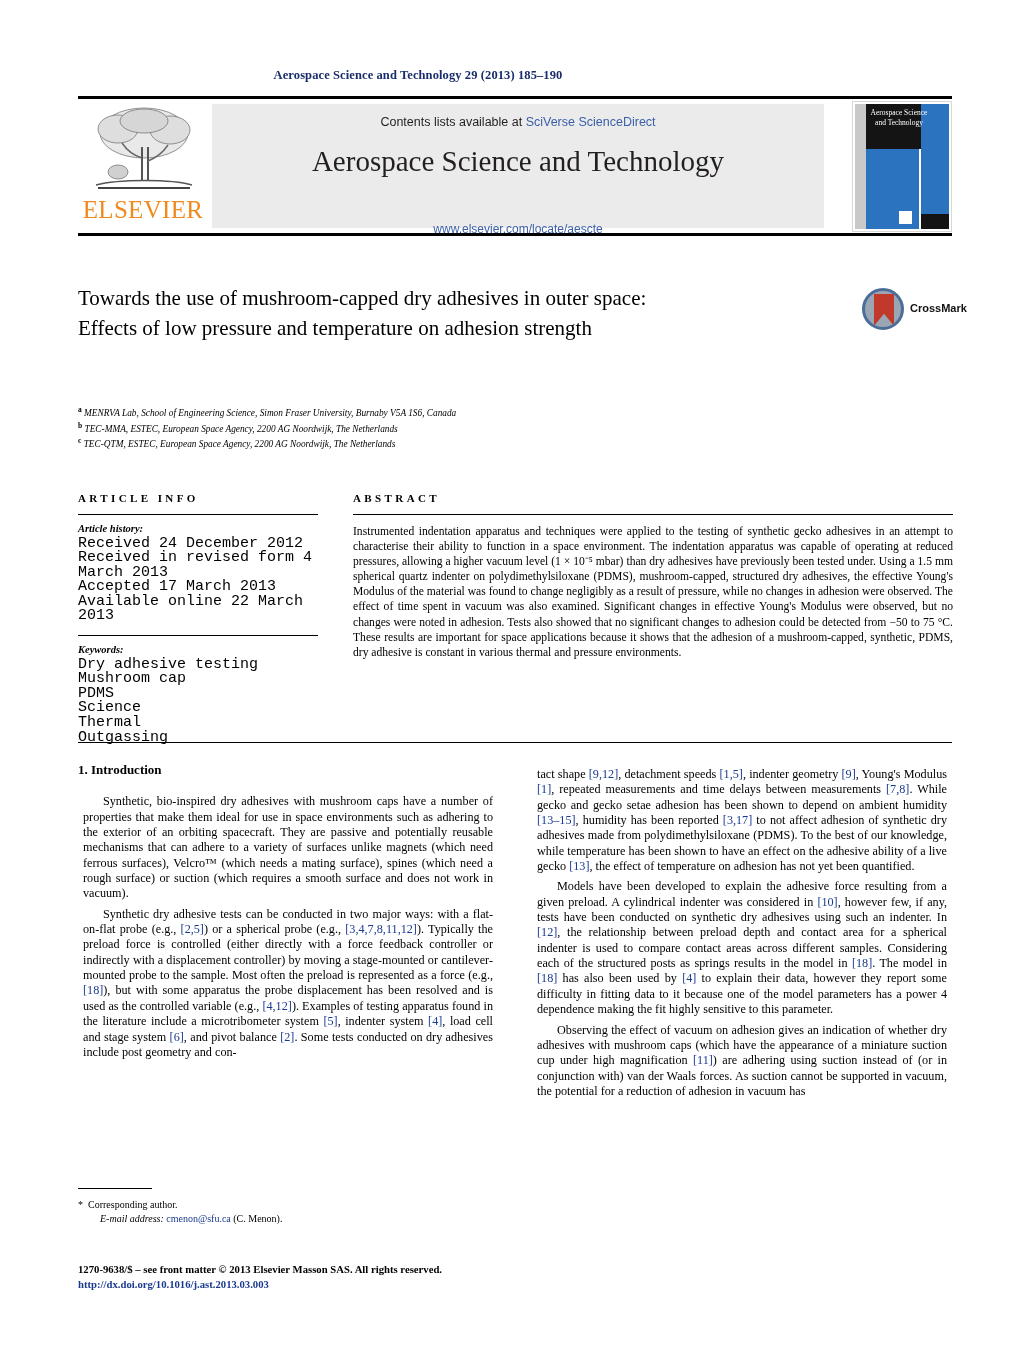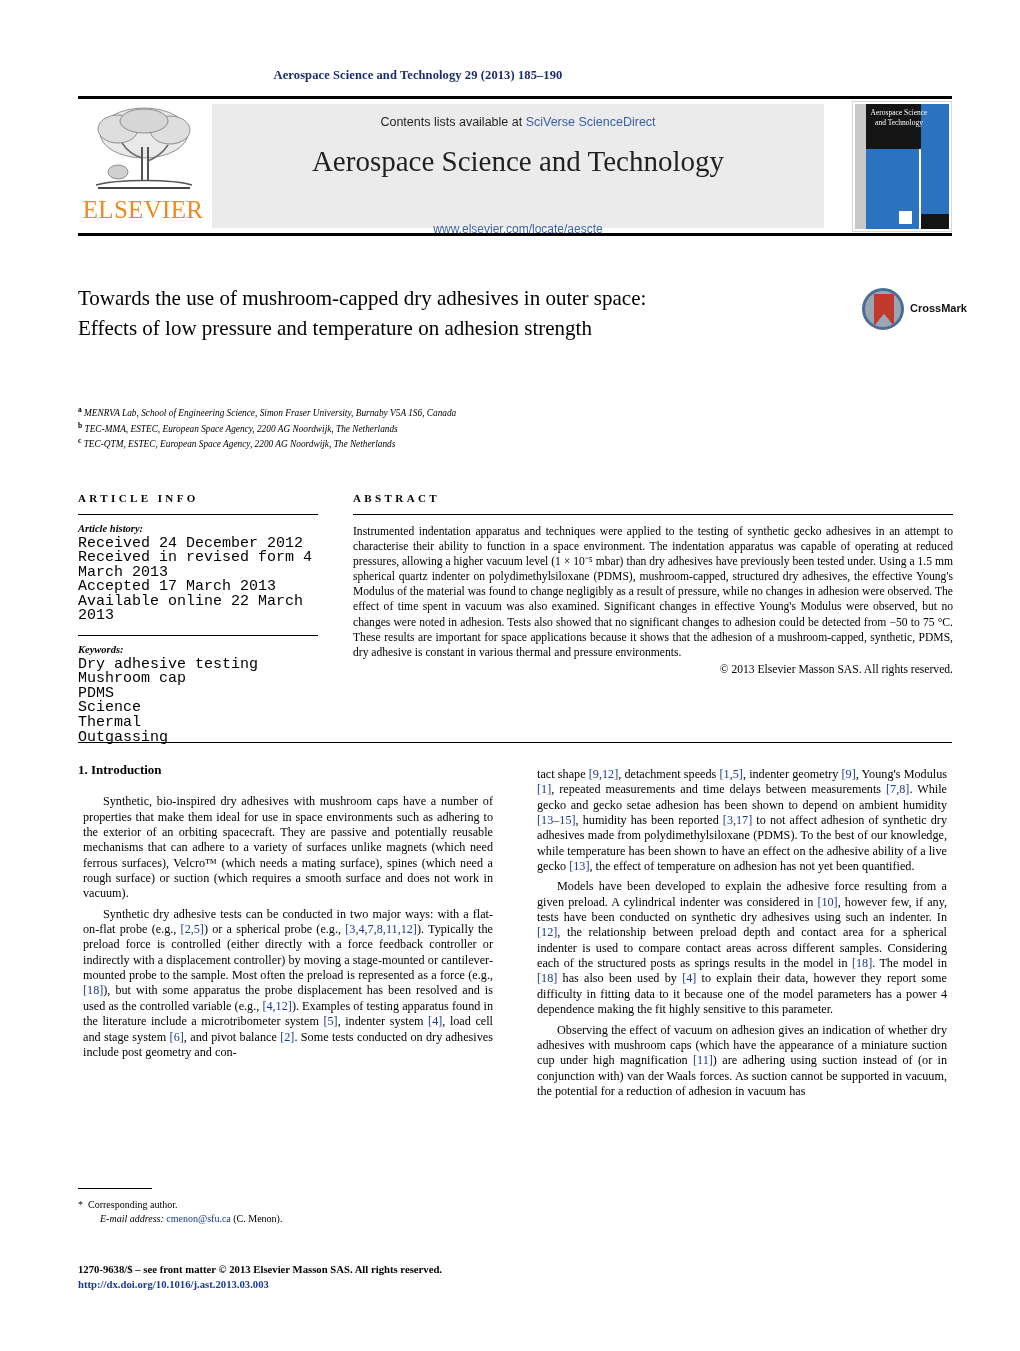--- a/index.html
+++ b/index.html
@@ -402,21 +402,20 @@
         <div class="info-line">Science</div>
         <div class="info-line">Thermal</div>
         <div class="info-line">Outgassing</div>
       </div>
   </div>
 
   <div class="abs-col">
     <div class="sec-head">ABSTRACT</div>
     <div class="abs-rule"></div>
     <div class="abs-text">Instrumented indentation apparatus and techniques were applied to the testing of synthetic gecko adhesives in an attempt to characterise their ability to function in a space environment. The indentation apparatus was capable of operating at reduced pressures, allowing a higher vacuum level (1 × 10⁻⁵ mbar) than dry adhesives have previously been tested under. Using a 1.5 mm spherical quartz indenter on polydimethylsiloxane (PDMS), mushroom-capped, structured dry adhesives, the effective Young's Modulus of the material was found to change negligibly as a result of pressure, while no changes in adhesion were observed. The effect of time spent in vacuum was also examined. Significant changes in effective Young's Modulus were observed, but no changes were noted in adhesion. Tests also showed that no significant changes to adhesion could be detected from −50 to 75 °C. These results are important for space applications because it shows that the adhesion of a mushroom-capped, synthetic, PDMS, dry adhesive is constant in various thermal and pressure environments.</div>
-    <div class="abs-copy">© 2013 Elsevier Masson SAS. All rights reserved.</div>
   </div>
 
   <div class="body-rule"></div>
 
   <div class="col col-left">
     <div class="h1">1. Introduction</div>
     <div>
         <p>Synthetic, bio-inspired dry adhesives with mushroom caps have a number of properties that make them ideal for use in space environments such as adhering to the exterior of an orbiting spacecraft. They are passive and potentially reusable mechanisms that can adhere to a variety of surfaces unlike magnets (which need ferrous surfaces), Velcro™ (which needs a mating surface), spines (which need a rough surface) or suction (which requires a smooth surface and does not work in vacuum).</p>
         <p>Synthetic dry adhesive tests can be conducted in two major ways: with a flat-on-flat probe (e.g., <span class="ref">[2,5]</span>) or a spherical probe (e.g., <span class="ref">[3,4,7,8,11,12]</span>). Typically the preload force is controlled (either directly with a force feedback controller or indirectly with a displacement controller) by moving a stage-mounted or cantilever-mounted probe to the sample. Most often the preload is represented as a force (e.g., <span class="ref">[18]</span>), but with some apparatus the probe displacement has been resolved and is used as the controlled variable (e.g., <span class="ref">[4,12]</span>). Examples of testing apparatus found in the literature include a microtribometer system <span class="ref">[5]</span>, indenter system <span class="ref">[4]</span>, load cell and stage system <span class="ref">[6]</span>, and pivot balance <span class="ref">[2]</span>. Some tests conducted on dry adhesives include post geometry and con-</p>
       </div>

